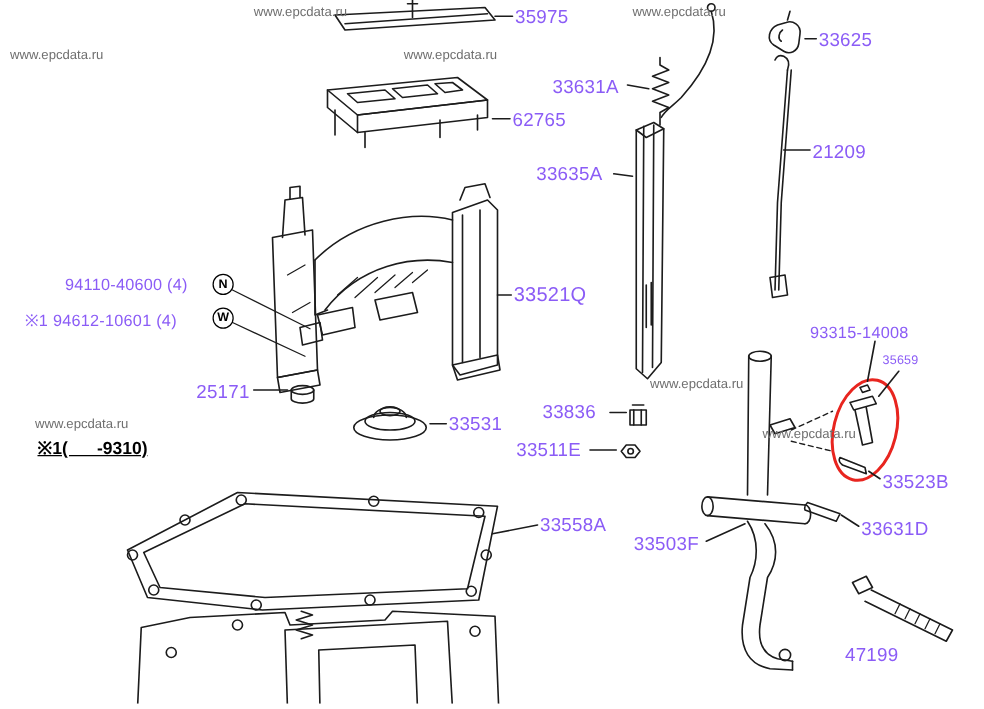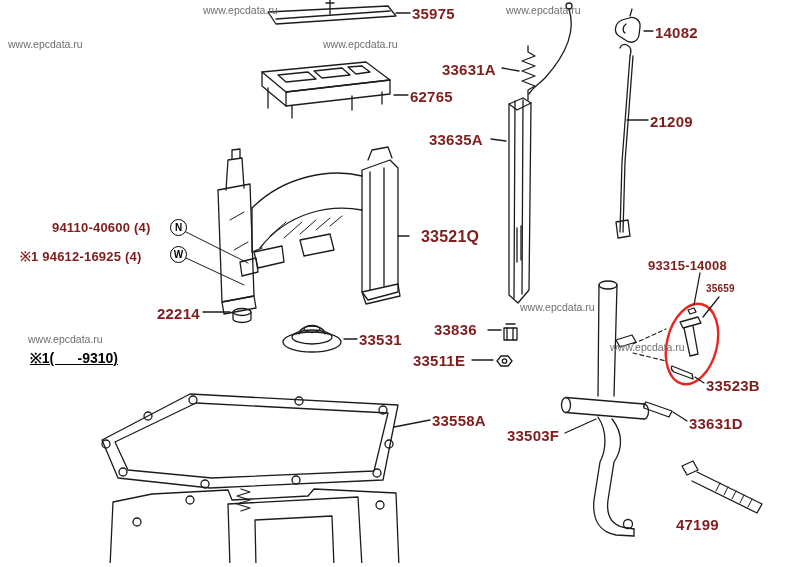--- a/index.html
+++ b/index.html
@@ -5,24 +5,24 @@
   html,body{margin:0;padding:0;background:#fff;}
   .stage{position:relative;width:787px;height:563px;background:#fff;overflow:hidden;
          font-family:"Liberation Sans",sans-serif;}
   .stage svg{position:absolute;left:0;top:0;}
   svg path, svg ellipse, svg circle, svg line, svg polyline{
     stroke:#1c1c1c;stroke-width:1.3;fill:none;stroke-linecap:round;stroke-linejoin:round;}
   svg .hatch{stroke-width:1;}
   svg .red{stroke:#e8251f;stroke-width:2.4;}
   svg .dash{stroke-dasharray:4 3;stroke-width:1.1;}
   svg .thin{stroke-width:1;}
-  .pn{position:absolute;font-weight:bold;font-size:15px;color:#7f1d1d;letter-spacing:.2px;white-space:nowrap;}
+  .pn{position:absolute;font-weight:normal;font-size:15px;color:#8b5cf6;letter-spacing:.2px;white-space:nowrap;}
   .pn-sm{font-size:13px;}
   .pn-md{font-size:10px;}
-  .pn-lg{font-size:16px;margin-left:10px;}
+  .pn-lg{font-size:16px;}
   .wm{position:absolute;font-size:10.5px;color:#6f6f6f;white-space:nowrap;}
   .sym{position:absolute;width:15px;height:15px;border:1.5px solid #000;border-radius:50%;
        font-size:10px;font-weight:bold;text-align:center;line-height:15px;color:#000;}
   .note{position:absolute;font-weight:bold;font-size:14px;color:#000;
         text-decoration:underline;white-space:pre;text-align:right;}
 </style>
 </head>
 <body>
 
 <div class="stage">
@@ -195,31 +195,31 @@
 
   <span class="wm" style="left:203px;top:4px">www.epcdata.ru</span>
   <span class="wm" style="left:506px;top:4px">www.epcdata.ru</span>
   <span class="wm" style="left:8px;top:38px">www.epcdata.ru</span>
   <span class="wm" style="left:323px;top:38px">www.epcdata.ru</span>
   <span class="wm" style="left:520px;top:301px">www.epcdata.ru</span>
   <span class="wm" style="left:28px;top:333px">www.epcdata.ru</span>
   <span class="wm" style="left:610px;top:341px">www.epcdata.ru</span>
 
   <div class="pn" style="left:412px;top:5px">35975</div>
-  <div class="pn" style="left:655px;top:24px">14082</div>
+  <div class="pn" style="left:655px;top:24px">33625</div>
   <div class="pn" style="left:442px;top:61px">33631A</div>
   <div class="pn" style="left:410px;top:88px">62765</div>
   <div class="pn" style="left:650px;top:113px">21209</div>
   <div class="pn" style="left:429px;top:131px">33635A</div>
   <div class="pn pn-sm" style="left:52px;top:220px">94110-40600 (4)</div>
-  <div class="pn pn-sm" style="left:20px;top:247px">※1 94612-16925 (4)</div>
+  <div class="pn pn-sm" style="left:20px;top:247px">※1 94612-10601 (4)</div>
   <div class="pn pn-lg" style="left:411px;top:228px">33521Q</div>
   <div class="pn pn-sm" style="left:648px;top:258px">93315-14008</div>
   <div class="pn pn-md" style="left:706px;top:283px">35659</div>
-  <div class="pn" style="left:157px;top:305px">22214</div>
+  <div class="pn" style="left:157px;top:305px">25171</div>
   <div class="pn" style="left:359px;top:331px">33531</div>
   <div class="pn" style="left:434px;top:321px">33836</div>
   <div class="pn" style="left:413px;top:352px">33511E</div>
   <div class="pn" style="left:706px;top:377px">33523B</div>
   <div class="pn" style="left:689px;top:415px">33631D</div>
   <div class="pn" style="left:432px;top:412px">33558A</div>
   <div class="pn" style="left:507px;top:427px">33503F</div>
   <div class="pn" style="left:676px;top:516px">47199</div>
 
   <span class="sym" style="left:170px;top:219px">N</span>

